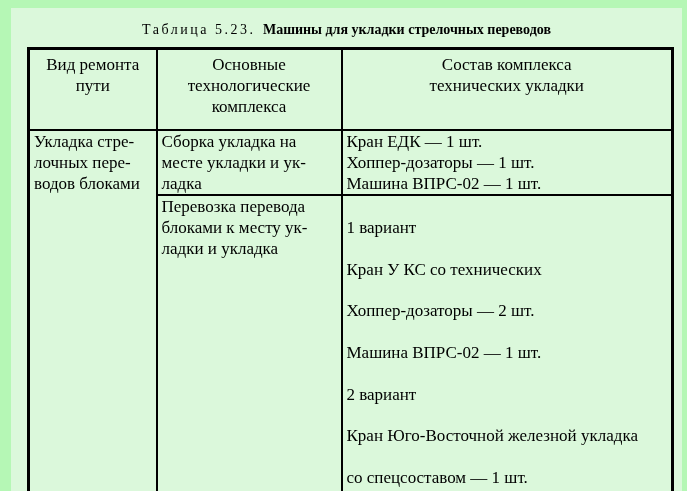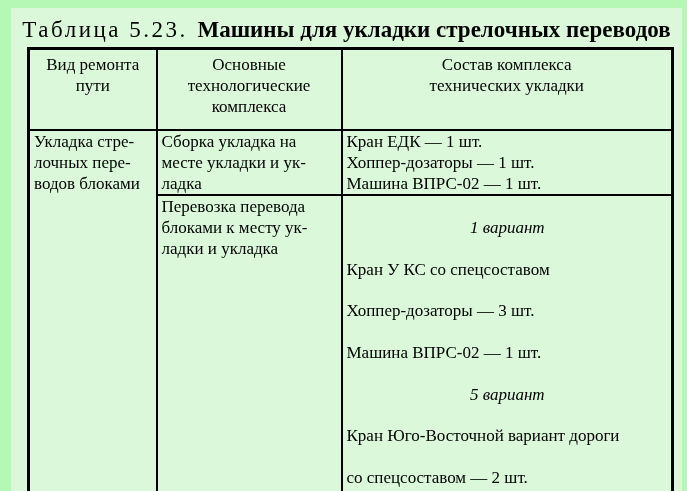--- a/index.html
+++ b/index.html
@@ -19,21 +19,21 @@
     position: absolute;
     left: 11px;
     top: 8px;
     width: 671px;
     height: 483px;
     background: #dbf8db;
   }
   .title {
     margin-top: 11px;
     text-align: center;
-    font-size: 23px;
+    font-size: 14px;
     line-height: 22px;
     white-space: nowrap;
   }
   .title .num {
     letter-spacing: 2.5px;
     font-weight: normal;
   }
   .title .caption {
     font-weight: bold;
     margin-left: 4px;
@@ -68,22 +68,21 @@
     padding: 1px 3px 0 4px;
     line-height: 20.8px;
     white-space: pre-line;
     box-sizing: border-box;
     overflow: hidden;
   }
   tr.row-1 { height: 64px; margin-left: 40px; }
   tr.row-2 { height: 292px; }
   .comp-line { white-space: normal; }
   .variant-line {
-    font-style: italic;
-    text-align: center;
+    text-align: left;
     white-space: normal;
   }
 </style>
 </head>
 <body>
 
 <div class="page">
   <div class="panel">
 
     <div class="title">
@@ -117,26 +116,26 @@
           <td>Кран ЕДК — 1 шт.
 Хоппер-дозаторы — 1 шт.
 Машина ВПРС-02 — 1 шт.</td>
         </tr>
         <tr class="row-2">
           <td>Перевозка перевода
 блоками к месту ук-
 ладки и укладка</td>
           <td>
             <div class="variant-line">1 вариант</div>
-            <div class="comp-line">Кран У КС со спецсоставом</div>
-            <div class="comp-line">Хоппер-дозаторы — 3 шт.</div>
+            <div class="comp-line">Кран У КС со технических</div>
+            <div class="comp-line">Хоппер-дозаторы — 2 шт.</div>
             <div class="comp-line">Машина ВПРС-02 — 1 шт.</div>
-            <div class="variant-line">5 вариант</div>
-            <div class="comp-line">Кран Юго-Восточной вариант дороги</div>
-            <div class="comp-line">со спецсоставом — 2 шт.</div>
+            <div class="variant-line">2 вариант</div>
+            <div class="comp-line">Кран Юго-Восточной железной укладка</div>
+            <div class="comp-line">со спецсоставом — 1 шт.</div>
             
             
             
             
             
             
             
           </td>
         </tr>
       </tbody>

